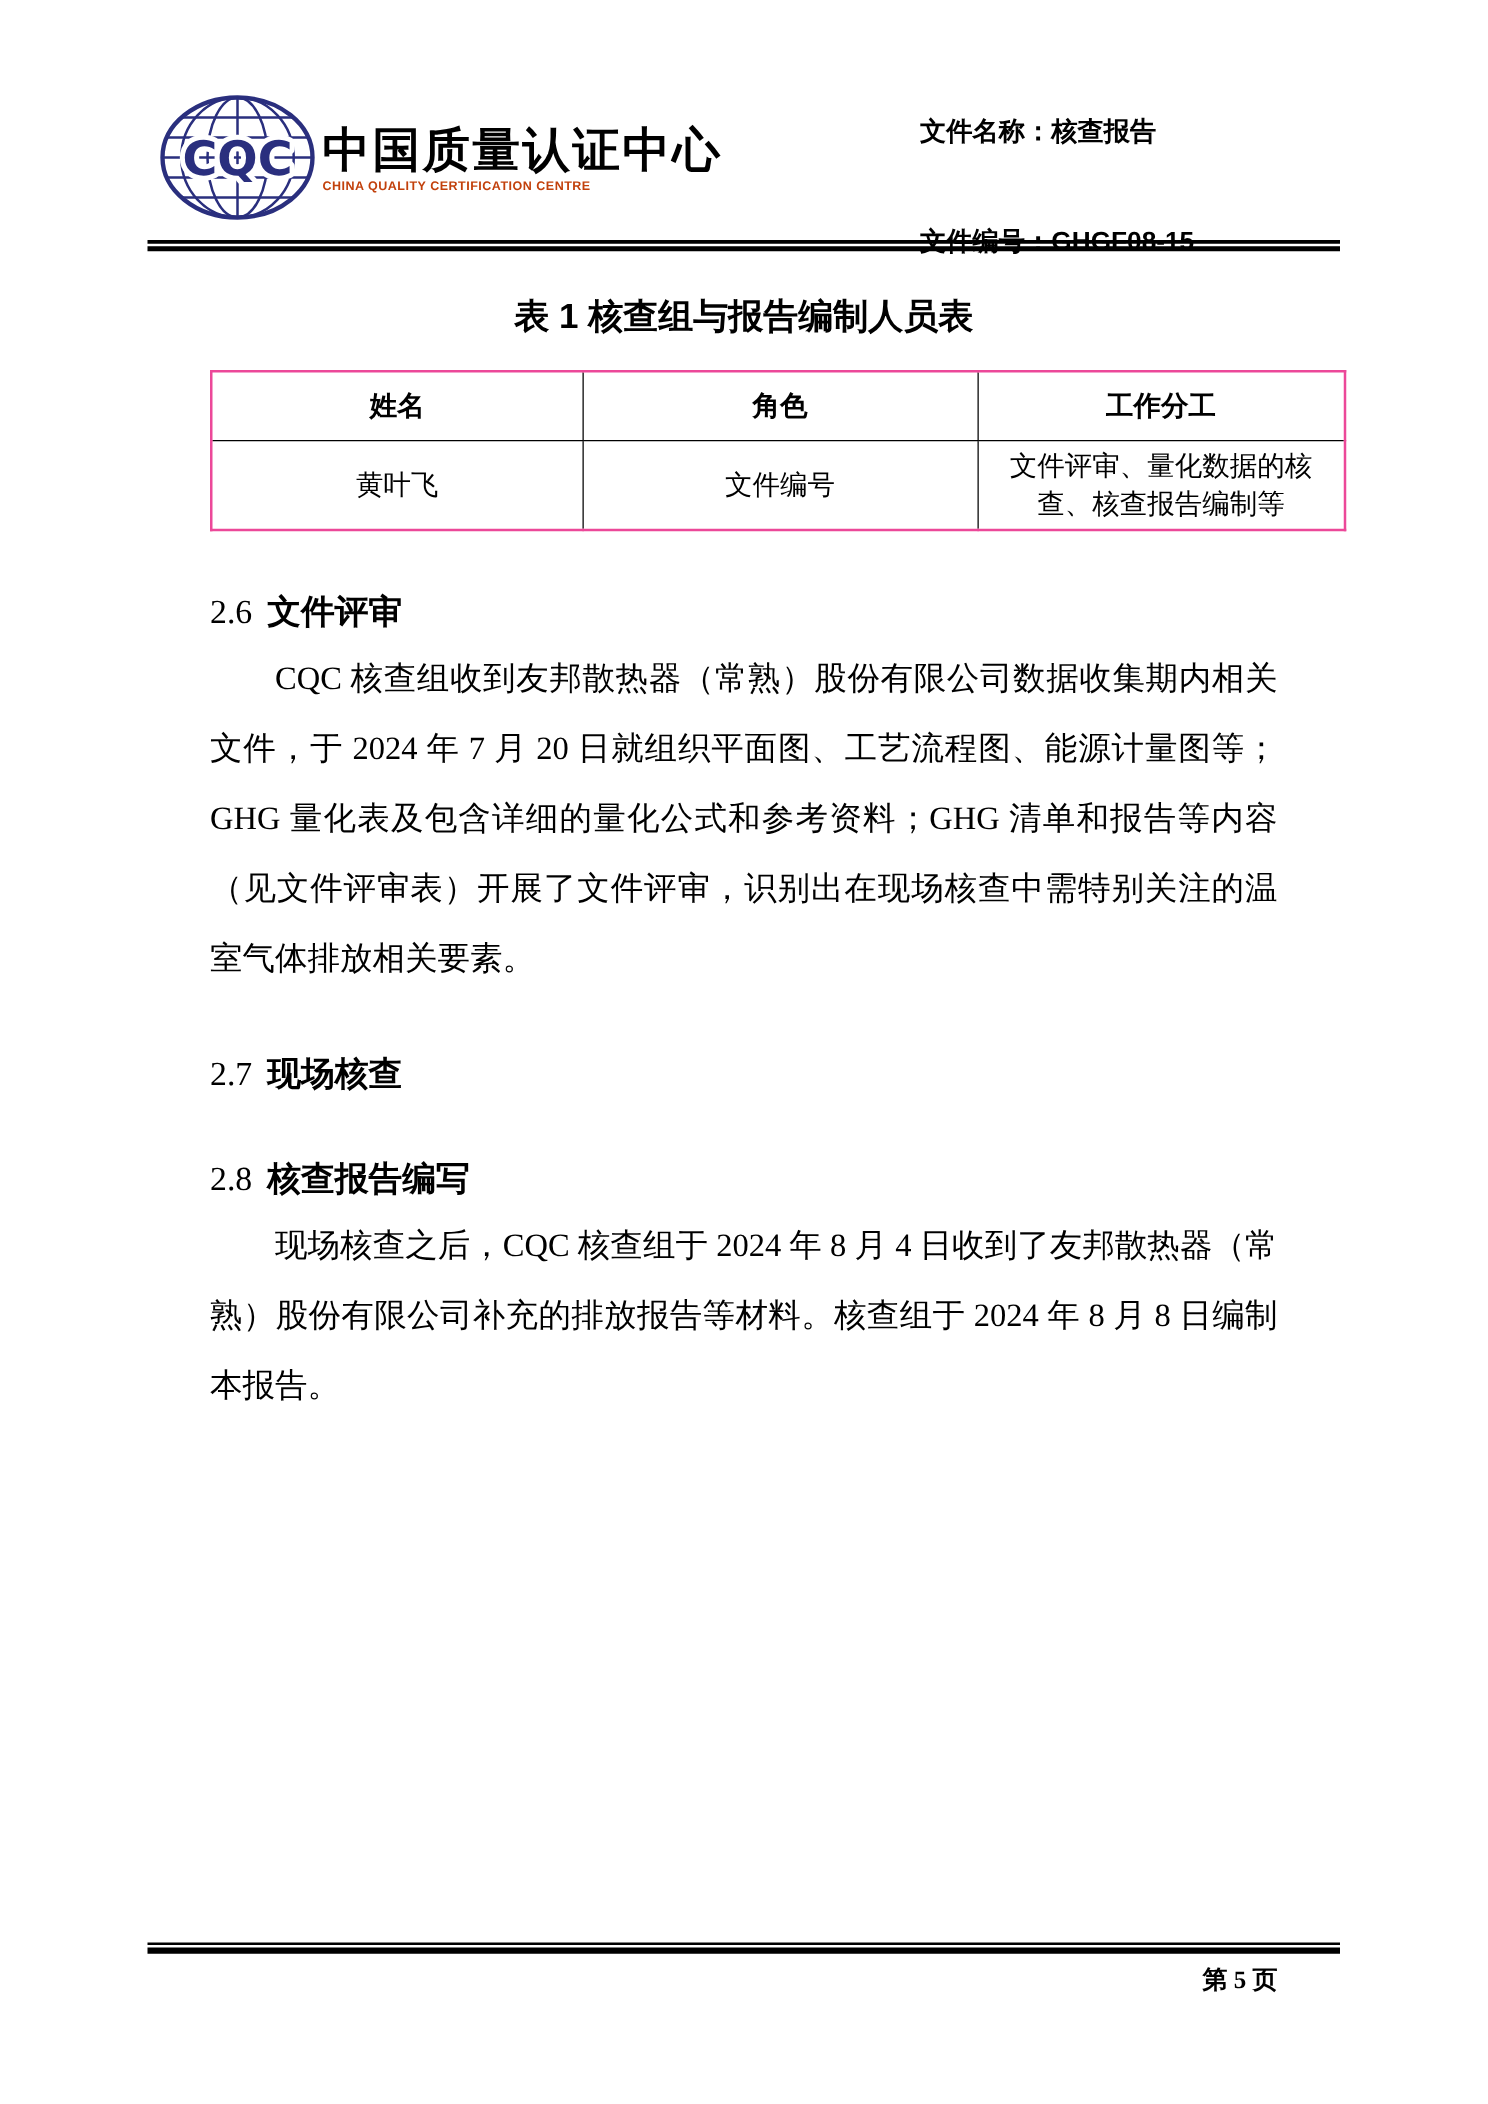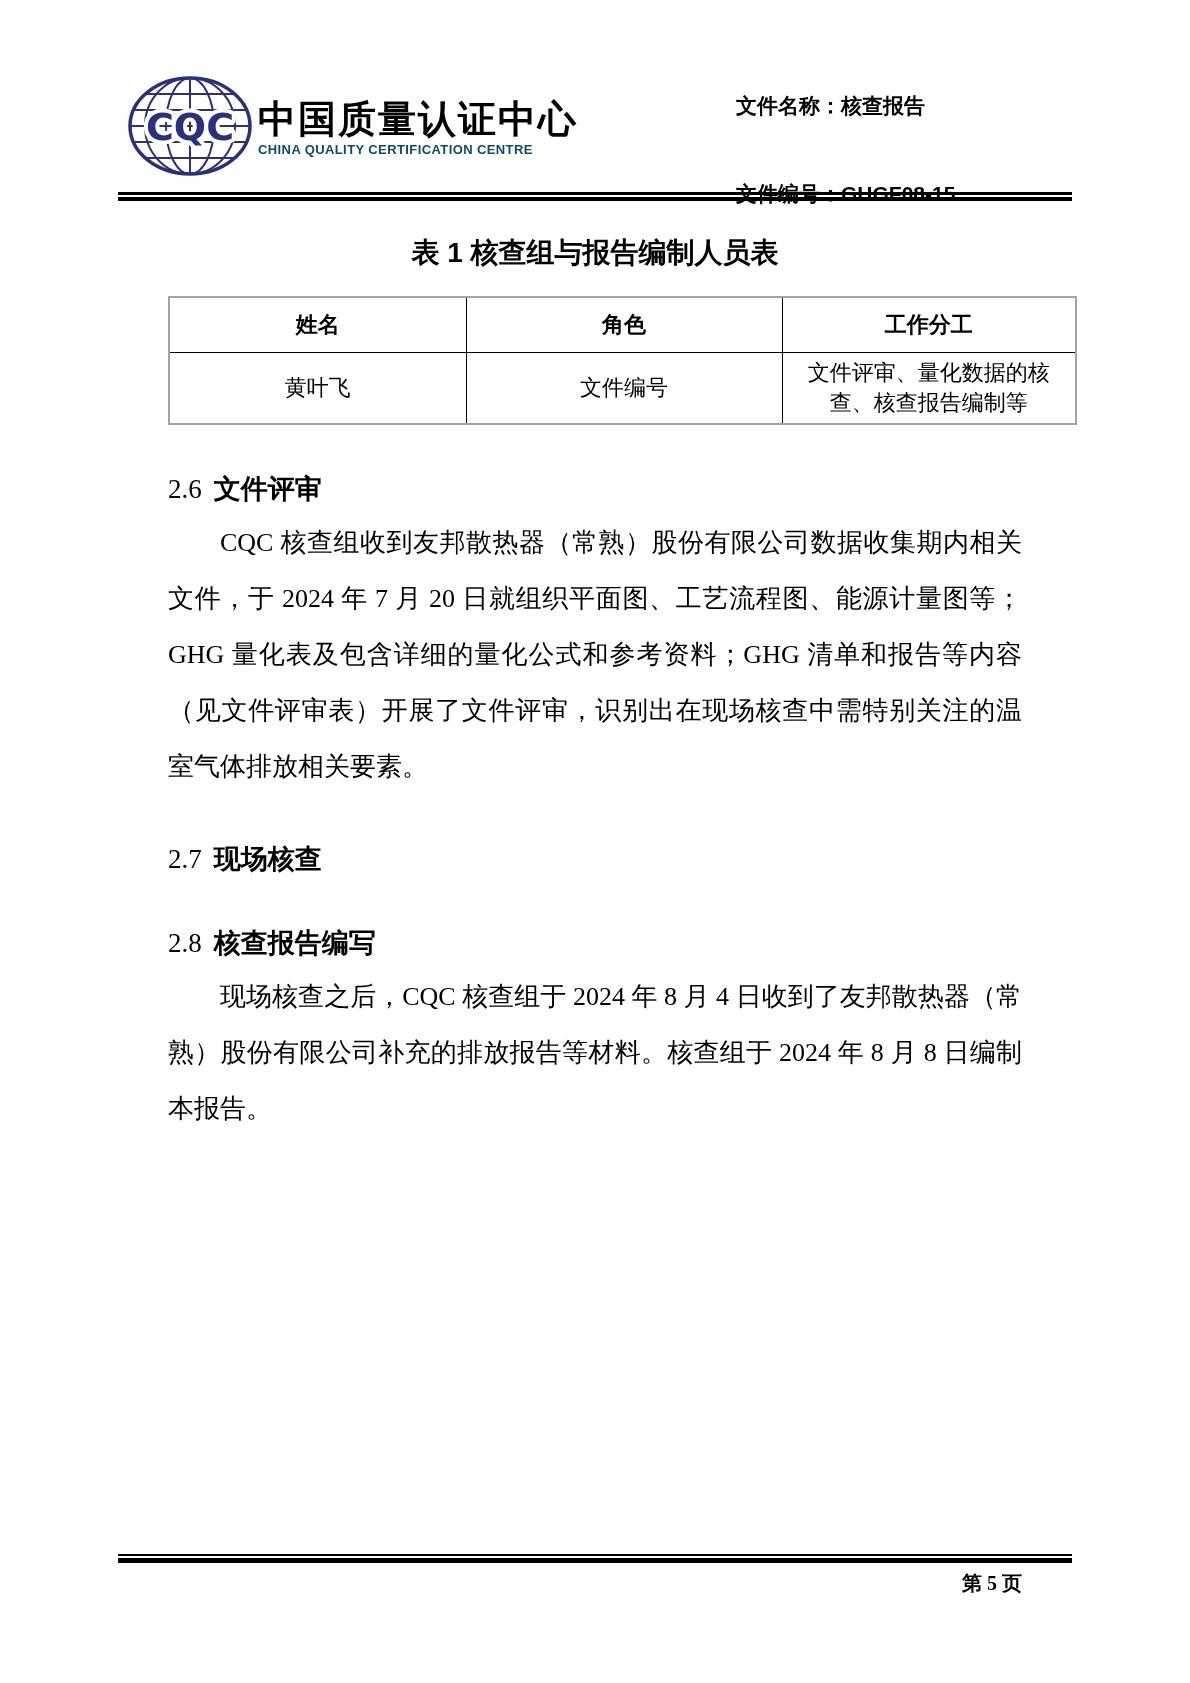--- a/index.html
+++ b/index.html
@@ -12,21 +12,21 @@
   
   .logo-wrap { position:absolute; left:126px; top:74px; display:flex; align-items:center; gap:4px; }
   .logo-globe { width:128px; height:104px; }
   .logo-names { display:flex; flex-direction:column; justify-content:center; }
   .logo-cn {
     font-family:"Liberation Sans","DejaVu Sans",sans-serif;
     font-weight:bold; font-size:38px; letter-spacing:2px; line-height:46px; color:#000;
   }
   .logo-en {
     font-family:"Liberation Sans","DejaVu Sans",sans-serif;
-    font-weight:bold; font-size:13px; letter-spacing:0.4px; margin-top:0; color:#0c4a6e;
+    font-weight:bold; font-size:10px; letter-spacing:0.4px; margin-top:0; color:#c2410c;
   }
   .header-meta {
     position:absolute; left:736px; top:94px;
     font-family:"Liberation Sans","DejaVu Sans",sans-serif;
     font-weight:bold; font-size:21px; line-height:24px;
   }
   .meta-line + .meta-line { margin-top:64px; }
   .rule { position:absolute; left:118px; width:954px; }
   .rule .thin { height:3px; background:#000; }
   .rule .gap  { height:2px; background:transparent; }
@@ -42,21 +42,21 @@
   }
   
   .doc-body { position:absolute; left:168px; top:224px; width:907px; }
   .table-title {
     width:854px; text-align:center;
     font-family:"Liberation Sans","DejaVu Sans",sans-serif;
     font-weight:bold; font-size:28px; margin:10px 0 24px 0;
   }
   table.people {
     width:907px; border-collapse:collapse; table-layout:fixed;
-    border:2px solid #a3a3a3;
+    border:2px solid #ec4899;
   }
   table.people col.c1 { width:297px; }
   table.people col.c2 { width:316px; }
   table.people col.c3 { width:294px; }
   table.people th {
     border:1px solid #000; height:52px; text-align:center; vertical-align:middle;
     font-family:"Liberation Sans","DejaVu Sans",sans-serif;
     font-weight:bold; font-size:22px;
   }
   table.people td {

